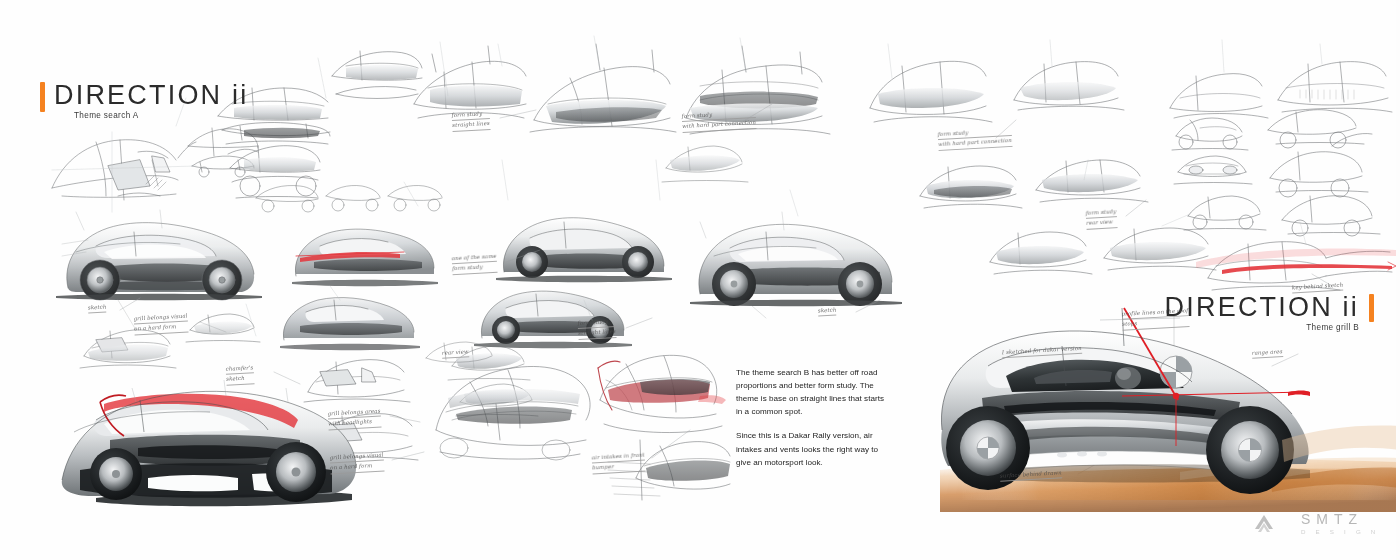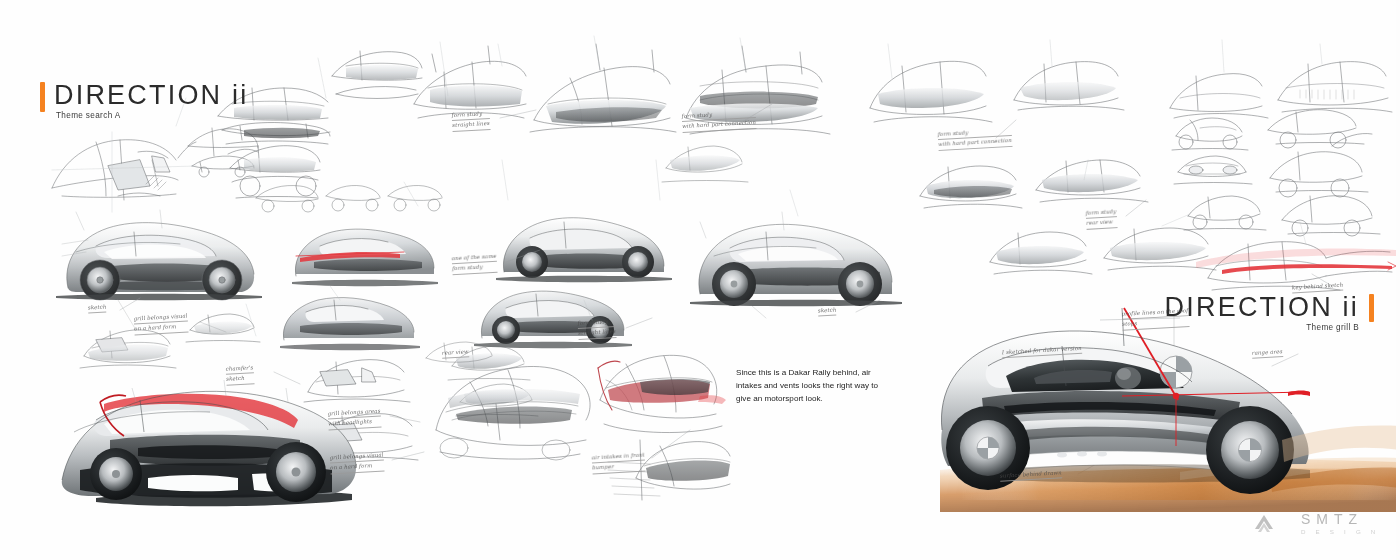--- a/index.html
+++ b/index.html
@@ -13,21 +13,21 @@
   .title-block{position:absolute;display:flex;align-items:flex-start;}
   .title-block .bar{width:5px;border-radius:1px;}
   .title-txt{line-height:1;}
   .title-main{font-size:27px;letter-spacing:2.2px;color:#2b2b2b;
               font-weight:400;white-space:nowrap;}
   .title-sub{font-size:8.2px;letter-spacing:.35px;color:#3a3a3a;
              margin-top:3px;white-space:nowrap;}
 
   #title-a{left:40px;top:82px;}
   #title-a .bar{height:30px;margin-right:9px;}
-  #title-a .title-sub{margin-left:2px;}
+  #title-a .title-sub{margin-left:20px;}
 
   #title-b{right:22px;top:294px;flex-direction:row;}
   #title-b .bar{height:28px;margin-left:10px;order:2;}
   #title-b .title-txt{order:1;text-align:right;}
 
   
   #bodycopy{position:absolute;left:736px;top:366px;width:150px;
             font-size:8.1px;line-height:1.62;color:#1d1d1d;
             letter-spacing:.02px;}
   #bodycopy p{margin:0 0 11px 0;}
@@ -813,21 +813,22 @@
 
   <div class="title-block" id="title-b">
     <div class="title-txt">
       <div class="title-main">DIRECTION ii</div>
       <div class="title-sub">Theme grill B</div>
     </div>
     <div class="bar" style="background:#f58220"></div>
   </div>
 
   <div id="bodycopy">
-    <p>Since this is a Dakar Rally behind, air intakes and vents looks the right way to give an motorsport look.</p>
+    <p>The theme search B has better off road proportions and better form study. The theme is base on straight lines that starts in a common spot.</p>
+    <p>Since this is a Dakar Rally version, air intakes and vents looks the right way to give an motorsport look.</p>
   </div>
 
   <div id="notes-layer">
       <div class="note" style="left: 452px; top: 110px;">
         <span class="ul">form study</span>
         <span class="ul">straight lines</span>
       </div>
       <div class="note" style="left: 682px; top: 110px;">
         <span class="ul">form study</span>
         <span class="ul">with hard part connection</span>

